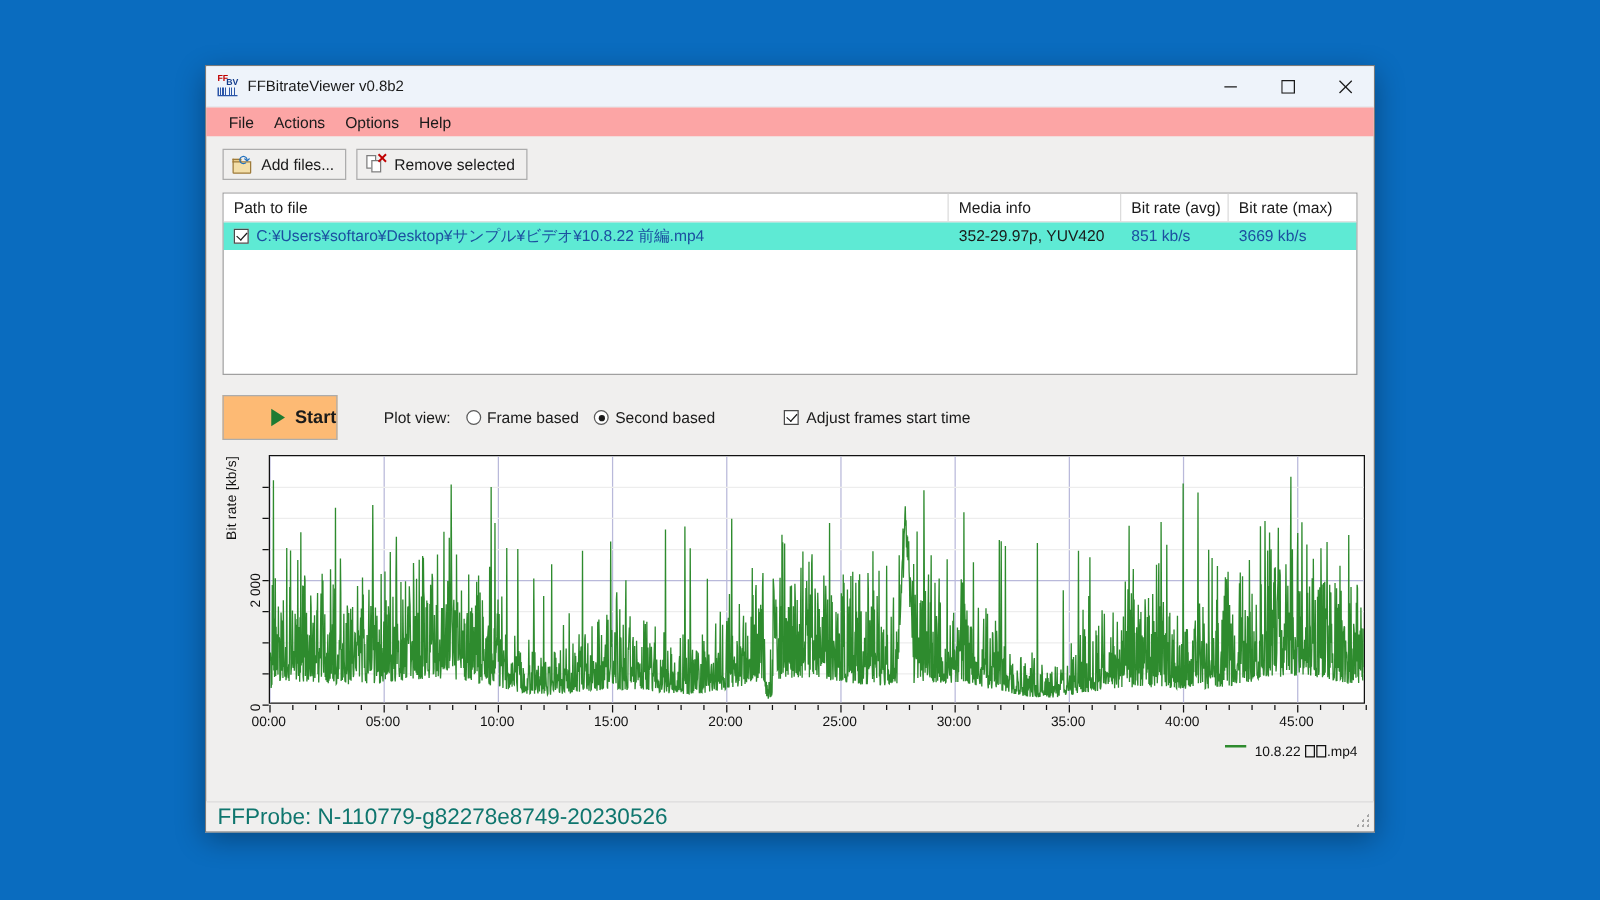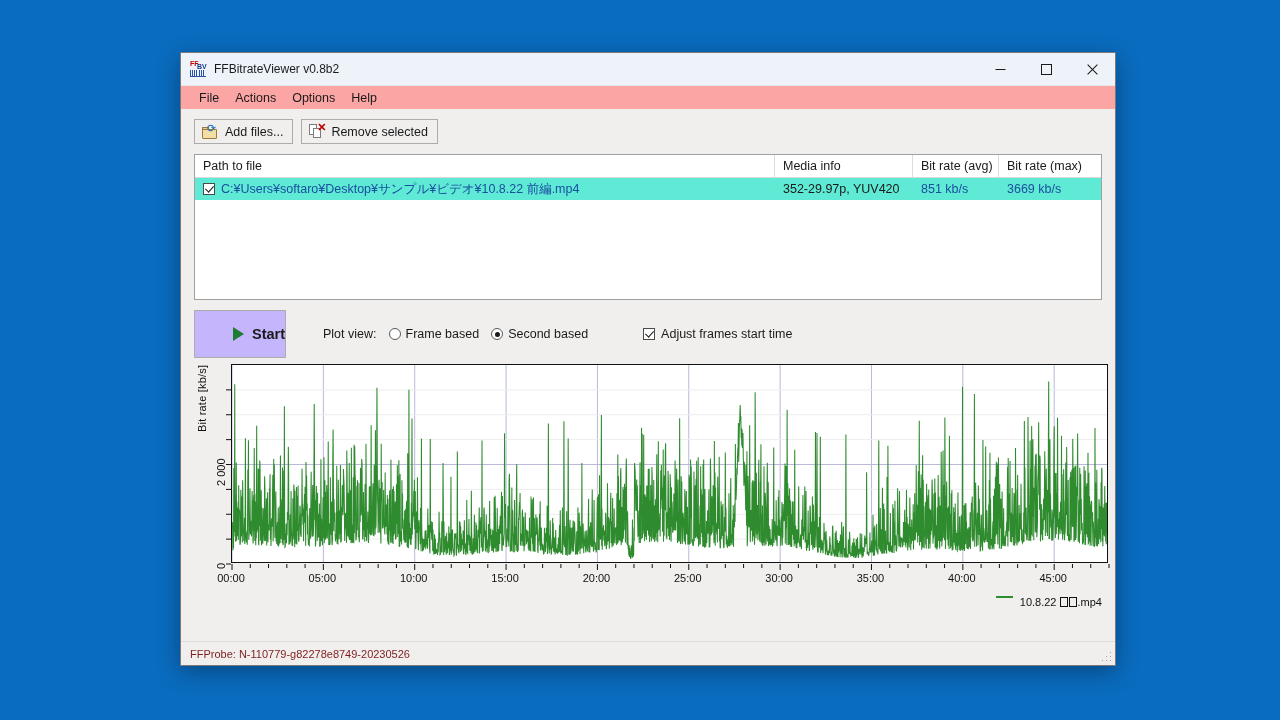--- a/index.html
+++ b/index.html
@@ -7,21 +7,21 @@
     margin: 0; padding: 0;
     width: 1280px; height: 720px;
     overflow: hidden;
     font-family: "Liberation Sans", sans-serif;
   }
   body { background: #0A6CBF; }
 
   
   #window {
     position: absolute;
-    left: 180px; top: 52px;
+    left: 164px; top: 52px;
     width: 936px; height: 614px;
     background: #F0EFEE;
     border: 1px solid #7A7A7A;
     box-shadow: 0 6px 22px rgba(0,0,0,0.33);
     display: flex; flex-direction: column;
   }
 
   
   #titlebar {
     height: 33px; min-height: 33px;
@@ -177,22 +177,22 @@
     transform: rotate(42deg);
   }
 
   
   #controls {
     margin: 16px 0 0 13px;
     display: flex; align-items: center;
     height: 36px;
   }
   #start-btn {
-    width: 92px; height: 48px;
-    background: #c4b5fd; border: 1px solid #ACACAC;
+    width: 92px; height: 36px;
+    background: #fdba74; border: 1px solid #ACACAC;
     display: flex; align-items: center; justify-content: center;
     gap: 8px;
     padding-left: 38px;
   }
   #start-btn .tri {
     width: 0; height: 0;
     border-left: 11px solid #1E7B32;
     border-top: 7px solid transparent;
     border-bottom: 7px solid transparent;
   }
@@ -287,21 +287,21 @@
 
   
   #statusbar {
     height: 24px; min-height: 24px;
     background: #F0EFEE;
     border-top: 1px solid #DCDCDC;
     display: flex; align-items: center;
     padding-left: 9px;
     position: relative;
   }
-  #status-text { font-size: 11px; color: #7f1d1d; }
+  #status-text { font-size: 18px; color: #0f766e; }
   #grip {
     position: absolute; right: 2px; bottom: 2px;
     width: 13px; height: 13px;
     background-image:
       radial-gradient(circle 1px at 10.5px 2.5px, #A6A6A6 99%, transparent),
       radial-gradient(circle 1px at 10.5px 6.5px, #A6A6A6 99%, transparent),
       radial-gradient(circle 1px at 6.5px 6.5px, #A6A6A6 99%, transparent),
       radial-gradient(circle 1px at 10.5px 10.5px, #A6A6A6 99%, transparent),
       radial-gradient(circle 1px at 6.5px 10.5px, #A6A6A6 99%, transparent),
       radial-gradient(circle 1px at 2.5px 10.5px, #A6A6A6 99%, transparent);

